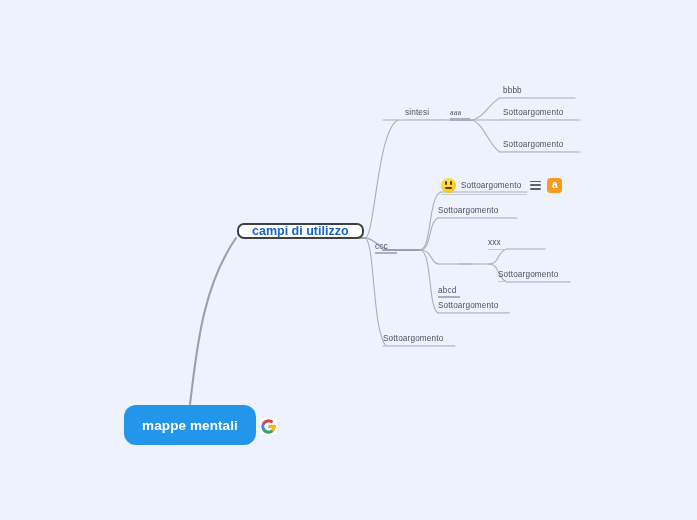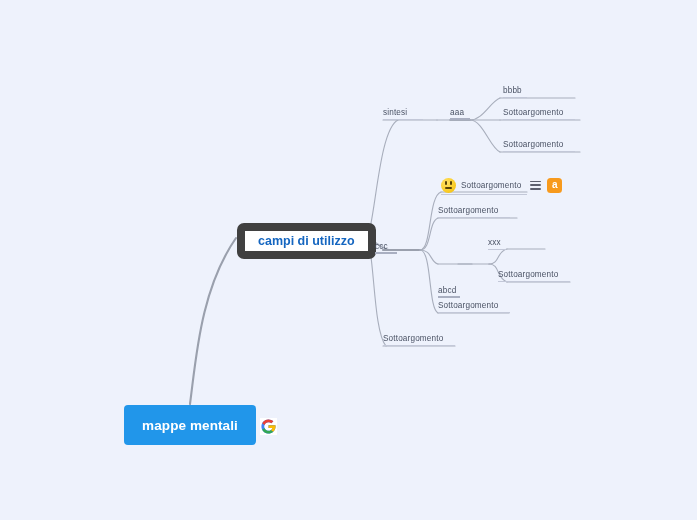--- a/index.html
+++ b/index.html
@@ -31,44 +31,44 @@
   }
 
   
   .root-node {
     position: absolute;
     left: 124px;
     top: 405px;
     width: 132px;
     height: 40px;
     background: #2196ea;
-    border-radius: 4px;
+    border-radius: 12px;
     box-sizing: border-box;
     display: flex;
     align-items: center;
     justify-content: center;
     cursor: pointer;
   }
   .root-label {
     color: #ffffff;
     font-size: 13.5px;
     font-weight: bold;
     letter-spacing: .1px;
     white-space: nowrap;
   }
 
   
   .box-node {
     position: absolute;
     left: 237px;
     top: 223px;
-    height: 36px;
+    height: 16px;
     padding: 0 13px;
     background: #ffffff;
-    border: 8px solid #404040;
+    border: 2px solid #404040;
     border-radius: 7px;
     box-sizing: border-box;
     display: flex;
     align-items: center;
     cursor: pointer;
   }
   .box-label {
     color: #1566c0;
     font-size: 12.5px;
     font-weight: bold;
@@ -243,26 +243,26 @@
       <path fill="#EA4335" d="M6.3 14.7l6.6 4.8C14.7 15.1 19 12 24 12c3.1 0 5.9 1.2 8 3.1l5.7-5.7C34.1 6.1 29.3 4 24 4 16.3 4 9.7 8.3 6.3 14.7z"></path>
       <path fill="#34A853" d="M24 44c5.2 0 9.9-2 13.4-5.2l-6.2-5.2C29.2 35.1 26.7 36 24 36c-5.3 0-9.7-3.3-11.3-8l-6.5 5C9.5 39.6 16.2 44 24 44z"></path>
       <path fill="#FBBC05" d="M43.6 20.5H24v8h11.3c-.8 2.2-2.2 4.1-4.1 5.4l6.2 5.2C41 35.6 44 30.3 44 24c0-1.3-.1-2.4-.4-3.5z"></path>
     </svg>
   </div>
 
   <div class="box-node">
     <span class="box-label">campi di utilizzo</span>
   </div>
 
-  <div class="leaf" style="left:383px; top:107px; width:40px; height:13px;">
+  <div class="leaf" style="left:405px; top:107px; width:40px; height:13px;">
     <span class="txt">sintesi</span>
     <span class="rule" style="width:40px;"></span>
   </div>
 
-  <div class="leaf strong" style="left:450px; top:107px; width:20px; height:13px;">
+  <div class="leaf strong" style="left:450px; top:107px; width:20px; height:13px;font-family:Liberation Serif, serif;">
     <span class="txt">aaa</span>
     <span class="rule" style="width:20px;"></span>
   </div>
 
   <div class="leaf" style="left:503px; top:85px; width:24px; height:13px;">
     <span class="txt">bbbb</span>
     <span class="rule" style="width:24px;"></span>
   </div>
 
   <div class="leaf" style="left:503px; top:107px; width:72px; height:13px;">

